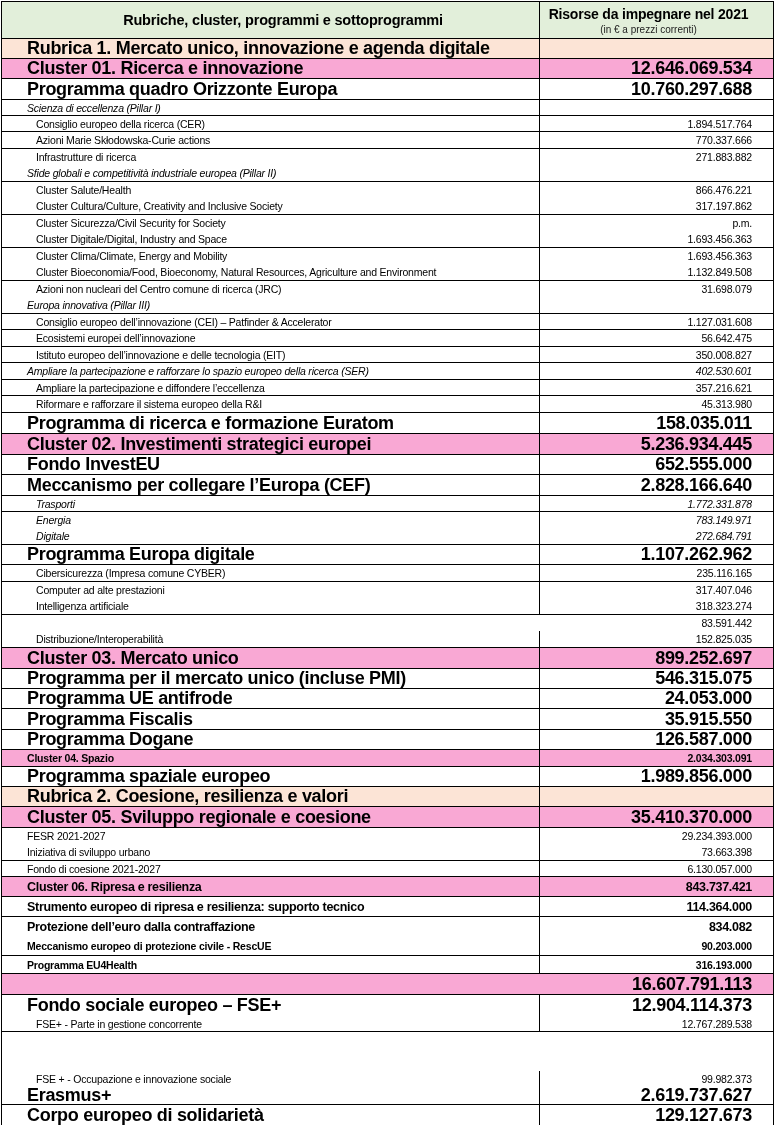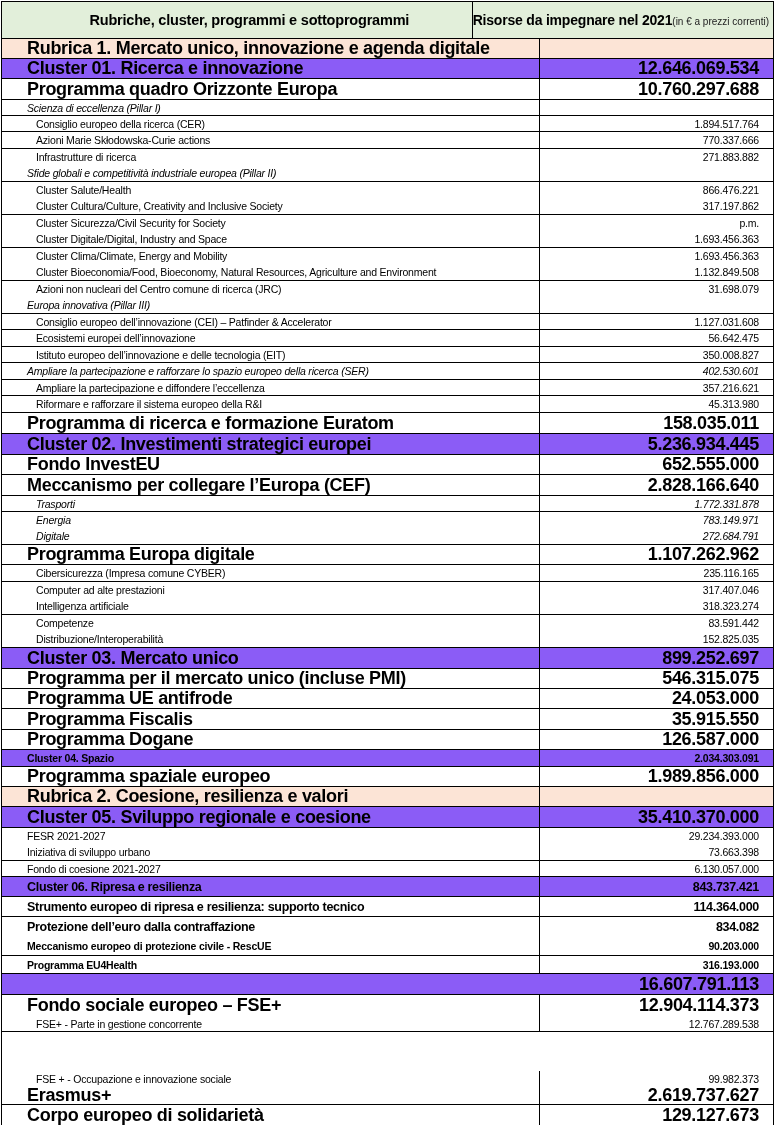--- a/index.html
+++ b/index.html
@@ -4,29 +4,29 @@
 <style>
   html, body { margin: 0; padding: 0; background: #ffffff; }
   body { width: 778px; height: 1125px; position: relative; overflow: hidden;
          font-family: "Liberation Sans", "DejaVu Sans", sans-serif; color: #000; }
   #table { position: absolute; left: 1px; top: 1px; width: 773px;
            border: 1.5px solid #000; box-sizing: border-box; }
   .row { display: flex; box-sizing: border-box; position: relative; }
   .row.bb { border-bottom: 1.5px solid #000; }
   .cell-l { width: 538px; box-sizing: border-box; border-right: 1.5px solid #000;
             padding-left: 25px; display: flex; align-items: center; white-space: nowrap; overflow: hidden; }
-  .cell-r { flex: 1; box-sizing: border-box; padding-right: 14px; display: flex;
+  .cell-r { flex: 1; box-sizing: border-box; padding-right: 21px; display: flex;
             align-items: center; justify-content: flex-end; white-space: nowrap; }
   .hdr { background: #e2efda; }
   .hdr .cell-l { justify-content: center; font-size: 14.5px; font-weight: bold; letter-spacing: -0.2px; }
-  .hdr .cell-r { justify-content: center; align-items: center; padding-right: 4px; }
+  .hdr .cell-r { flex-direction: column; justify-content: center; align-items: center; padding-right: 16px; }
   .hdr .t1 { font-size: 14px; font-weight: bold; letter-spacing: -0.2px; }
   .hdr .t2 { font-size: 10px; color: #222; margin-top: 2px; }
   .rubrica { background: #fce4d6; }
-  .cluster { background: #8b5cf6; }
+  .cluster { background: #f9a8d4; }
   .lvl-big .cell-l, .lvl-big .cell-r { font-size: 18px; font-weight: bold; letter-spacing: -0.3px; }
   .lvl-mid .cell-l, .lvl-mid .cell-r { font-size: 12.5px; font-weight: bold; letter-spacing: -0.3px; }
   .lvl-small .cell-l, .lvl-small .cell-r { font-size: 10.5px; font-weight: bold; letter-spacing: -0.2px; }
   .lvl-pillar .cell-l, .lvl-pillar .cell-r { font-size: 10.5px; font-style: italic; letter-spacing: -0.2px; }
   .lvl-sub .cell-l, .lvl-sub .cell-r { font-size: 10.5px; letter-spacing: -0.2px; }
   .lvl-sub .cell-l { padding-left: 34px; }
   .lvl-subit .cell-l, .lvl-subit .cell-r { font-size: 10.5px; font-style: italic; letter-spacing: -0.2px; }
   .lvl-subit .cell-l { padding-left: 34px; }
   .lvl-plain .cell-l, .lvl-plain .cell-r { font-size: 10.5px; letter-spacing: -0.2px; }
 </style>
@@ -302,23 +302,20 @@
       </div>
       <div class="row lvl-sub bb" style="height: 17px;">
         <div class="cell-l">
           <span>Intelligenza artificiale</span>
         </div>
         <div class="cell-r">
           <span>318.323.274</span>
         </div>
       </div>
       <div class="row lvl-sub" style="height: 16px;">
-        <div class="cell-l">
-          <span>Competenze</span>
-        </div>
         <div class="cell-r">
           <span>83.591.442</span>
         </div>
       </div>
       <div class="row lvl-sub bb" style="height: 17px;">
         <div class="cell-l">
           <span>Distribuzione/Interoperabilità</span>
         </div>
         <div class="cell-r">
           <span>152.825.035</span>

